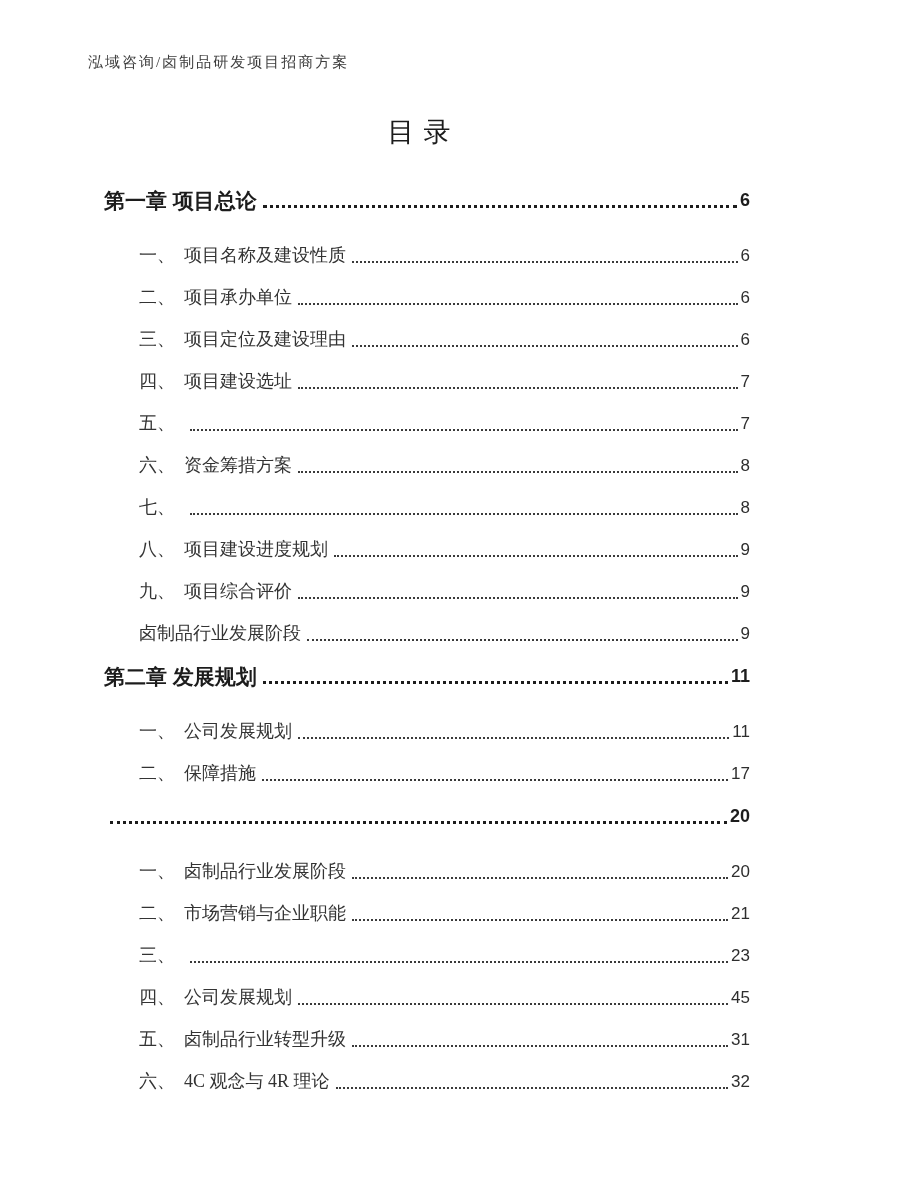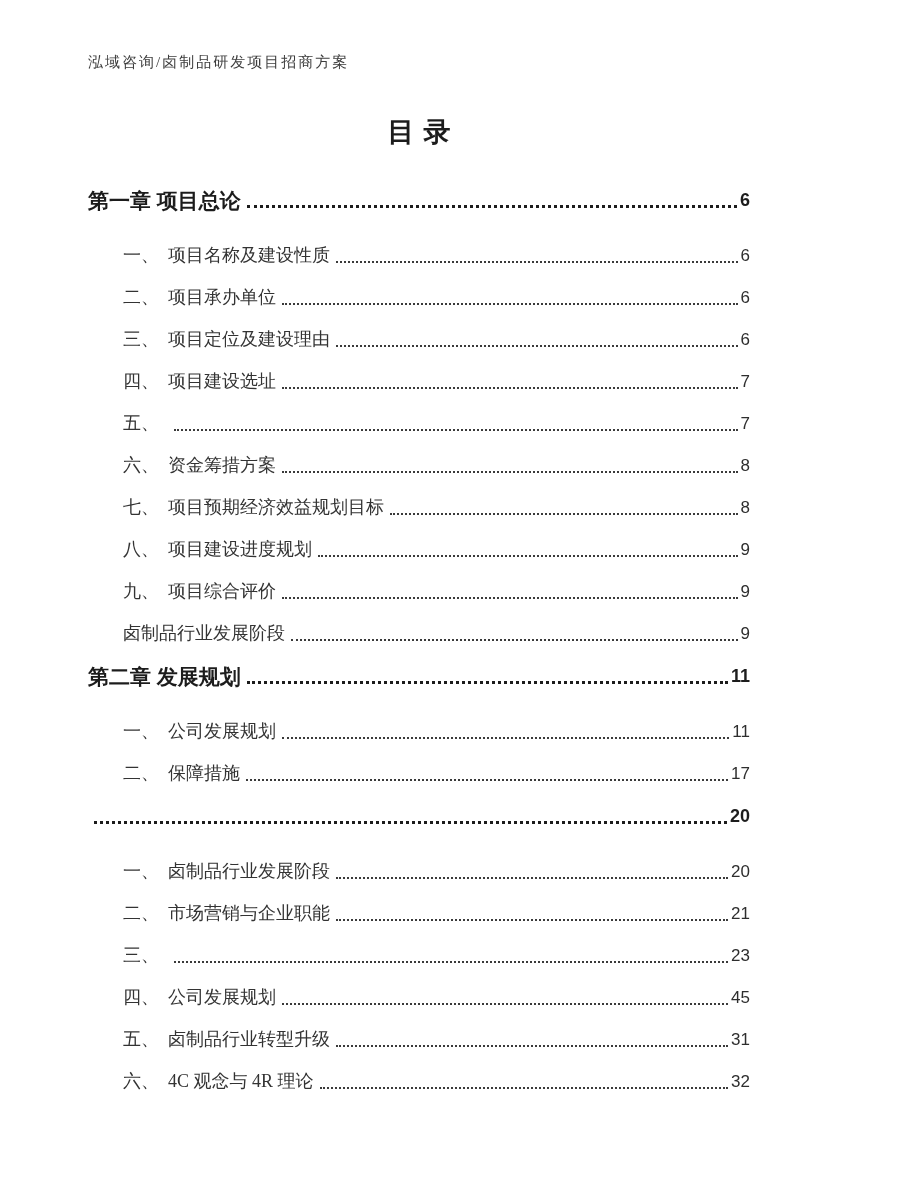--- a/index.html
+++ b/index.html
@@ -18,29 +18,30 @@
   .doc-header {
     font-size: 15px;
     line-height: 20px;
     color: #3d3d3d;
     letter-spacing: 2px;
   }
   .doc-title {
     margin-top: 41px;
     text-align: center;
     font-family: "Liberation Sans", sans-serif;
-    font-weight: 700;
+    font-weight: 400;
     font-size: 27px;
     line-height: 38px;
     color: #1c1c1c;
     letter-spacing: 9px;
     padding-left: 9px;
   }
   .toc {
     margin-top: 36px;
+    margin-left: 16px;
   }
   .row {
     display: flex;
     align-items: flex-end;
   }
   .row .label {
     white-space: nowrap;
   }
   .leader {
     flex: 1;
@@ -133,21 +134,20 @@
         <span class="page-num">7</span>
       </div>
       <div class="row item-row">
         <span class="num">六、</span>
         <span class="label">资金筹措方案</span>
         <span class="leader"></span>
         <span class="page-num">8</span>
       </div>
       <div class="row item-row">
         <span class="num">七、</span>
-        <span class="label">项目预期经济效益规划目标</span>
         <span class="leader"></span>
         <span class="page-num">8</span>
       </div>
       <div class="row item-row">
         <span class="num">八、</span>
         <span class="label">项目建设进度规划</span>
         <span class="leader"></span>
         <span class="page-num">9</span>
       </div>
       <div class="row item-row">

